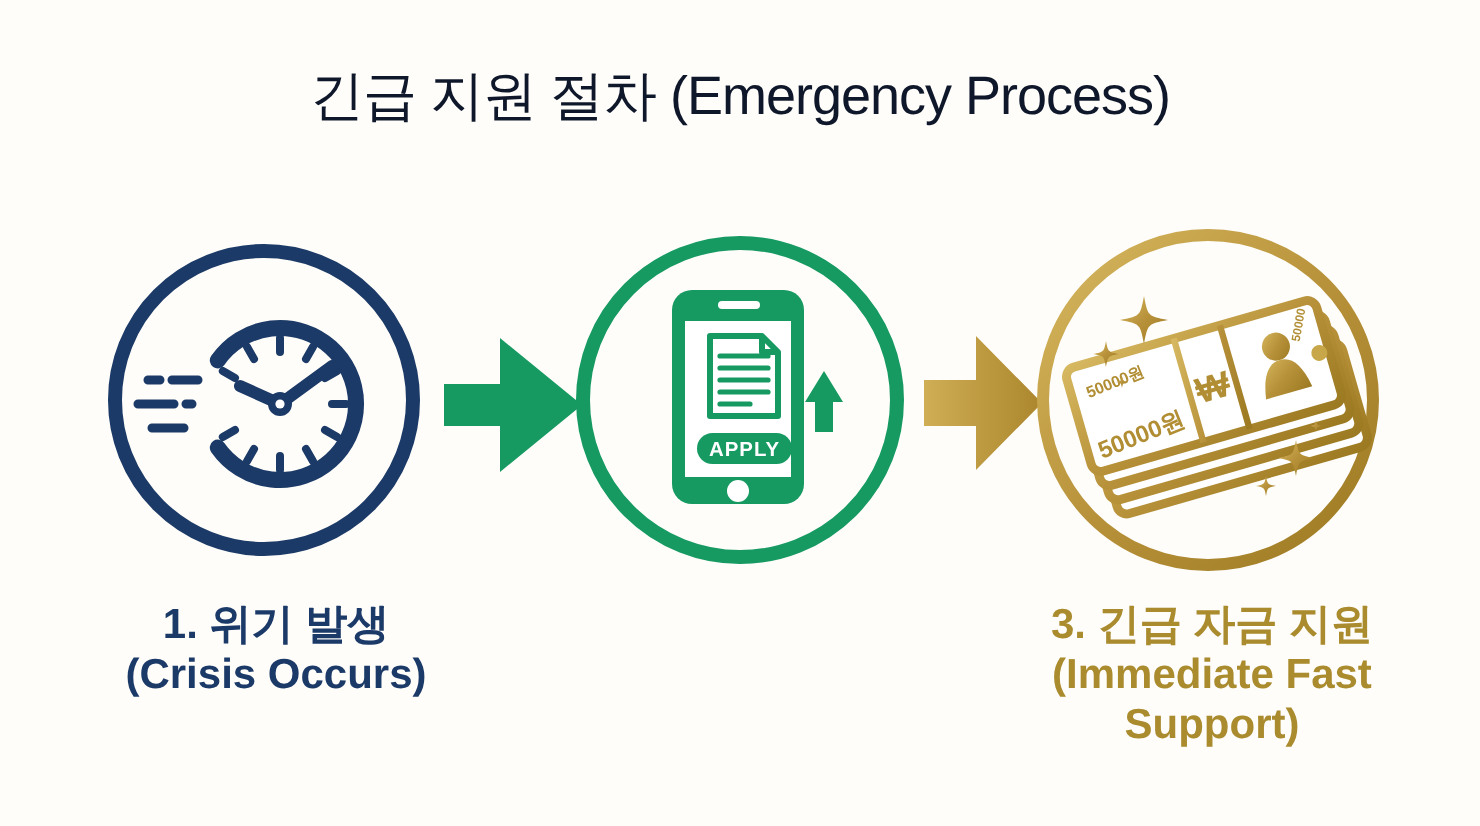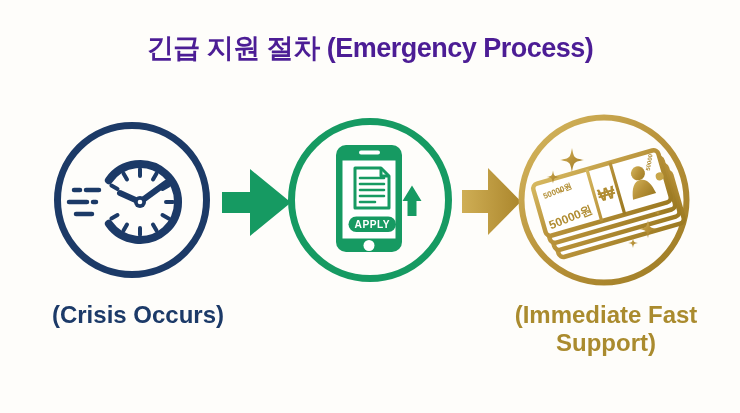--- a/index.html
+++ b/index.html
@@ -6,30 +6,30 @@
   .stage{
     position:relative;
     width:740px;height:413px;
     background:#fefdfa;
     overflow:hidden;
     font-family:"Liberation Sans","DejaVu Sans",sans-serif;
   }
   .title{
     position:absolute;top:30px;left:0;width:740px;
     text-align:center;
-    font-size:27px;font-weight:700;letter-spacing:-0.5px;
-    color:#4c1d95;
+    font-size:27px;font-weight:400;letter-spacing:-0.5px;
+    color:#0f172a;
   }
   .graphic{position:absolute;top:0;left:0;}
   .label{
     position:absolute;top:301px;
     text-align:center;font-weight:700;line-height:1.18;
   }
   .label .ko{font-size:21px;}
-  .label .en{font-size:24px;}
+  .label .en{font-size:21px;}
   .label-1{left:30px;width:216px;color:#1c3a68;}
   .label-2{left:262px;width:216px;color:#169a62;}
   .label-3{left:506px;width:200px;color:#aa8b2e;}
 </style>
 </head>
 <body>
 
 <div class="stage">
 
   <div class="title">긴급 지원 절차 (Emergency Process)</div>
@@ -123,19 +123,21 @@
           <path transform="translate(561 191) scale(0.3)" d="M0 -10C1.6 -1.6 1.6 -1.6 10 0C1.6 1.6 1.6 1.6 0 10C-1.6 1.6 -1.6 1.6 -10 0C-1.6 -1.6 -1.6 -1.6 0 -10Z"></path>
           <path transform="translate(648 229) scale(0.9)" d="M0 -10C1.6 -1.6 1.6 -1.6 10 0C1.6 1.6 1.6 1.6 0 10C-1.6 1.6 -1.6 1.6 -10 0C-1.6 -1.6 -1.6 -1.6 0 -10Z"></path>
           <path transform="translate(633 243) scale(0.5)" d="M0 -10C1.6 -1.6 1.6 -1.6 10 0C1.6 1.6 1.6 1.6 0 10C-1.6 1.6 -1.6 1.6 -10 0C-1.6 -1.6 -1.6 -1.6 0 -10Z"></path>
           <path transform="translate(658 213) scale(0.3)" d="M0 -10C1.6 -1.6 1.6 -1.6 10 0C1.6 1.6 1.6 1.6 0 10C-1.6 1.6 -1.6 1.6 -10 0C-1.6 -1.6 -1.6 -1.6 0 -10Z"></path>
         </g>
       </g>
     </g>
   </svg>
 
   <div class="label label-1">
+    <div class="ko">1. 위기 발생</div>
     <div class="en">(Crisis Occurs)</div>
   </div>
   <div class="label label-3">
+    <div class="ko">3. 긴급 자금 지원</div>
     <div class="en">(Immediate Fast Support)</div>
   </div>
 
 </div>
 
 </body></html>

